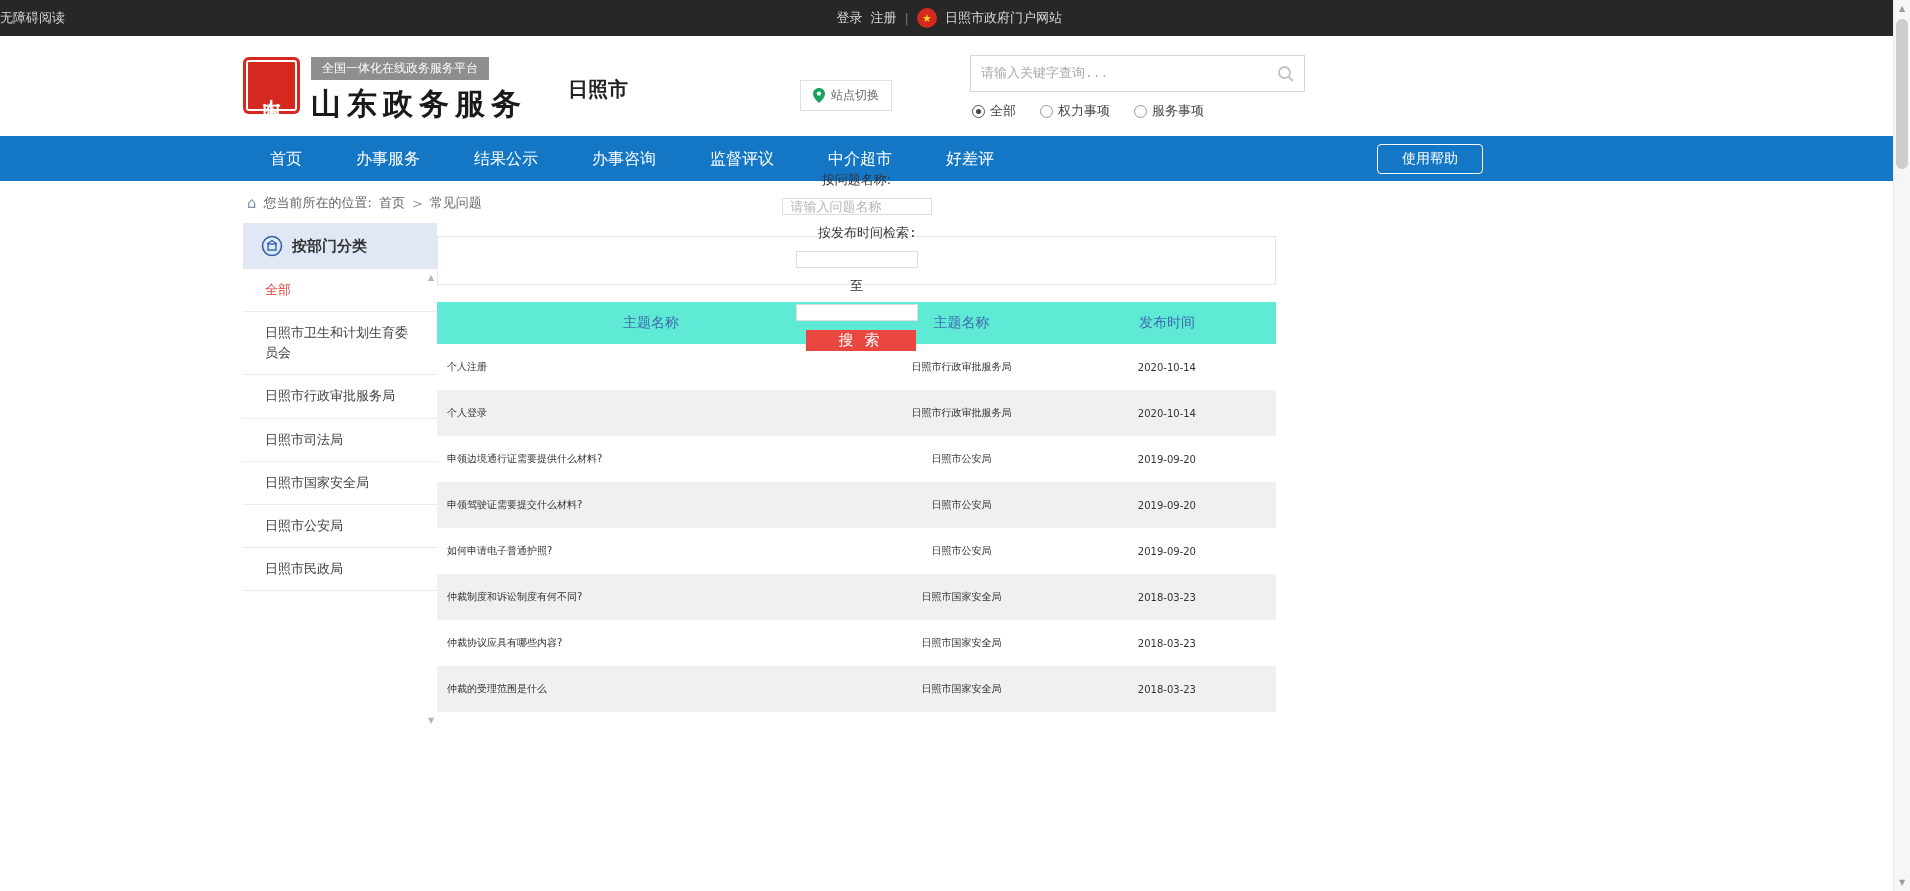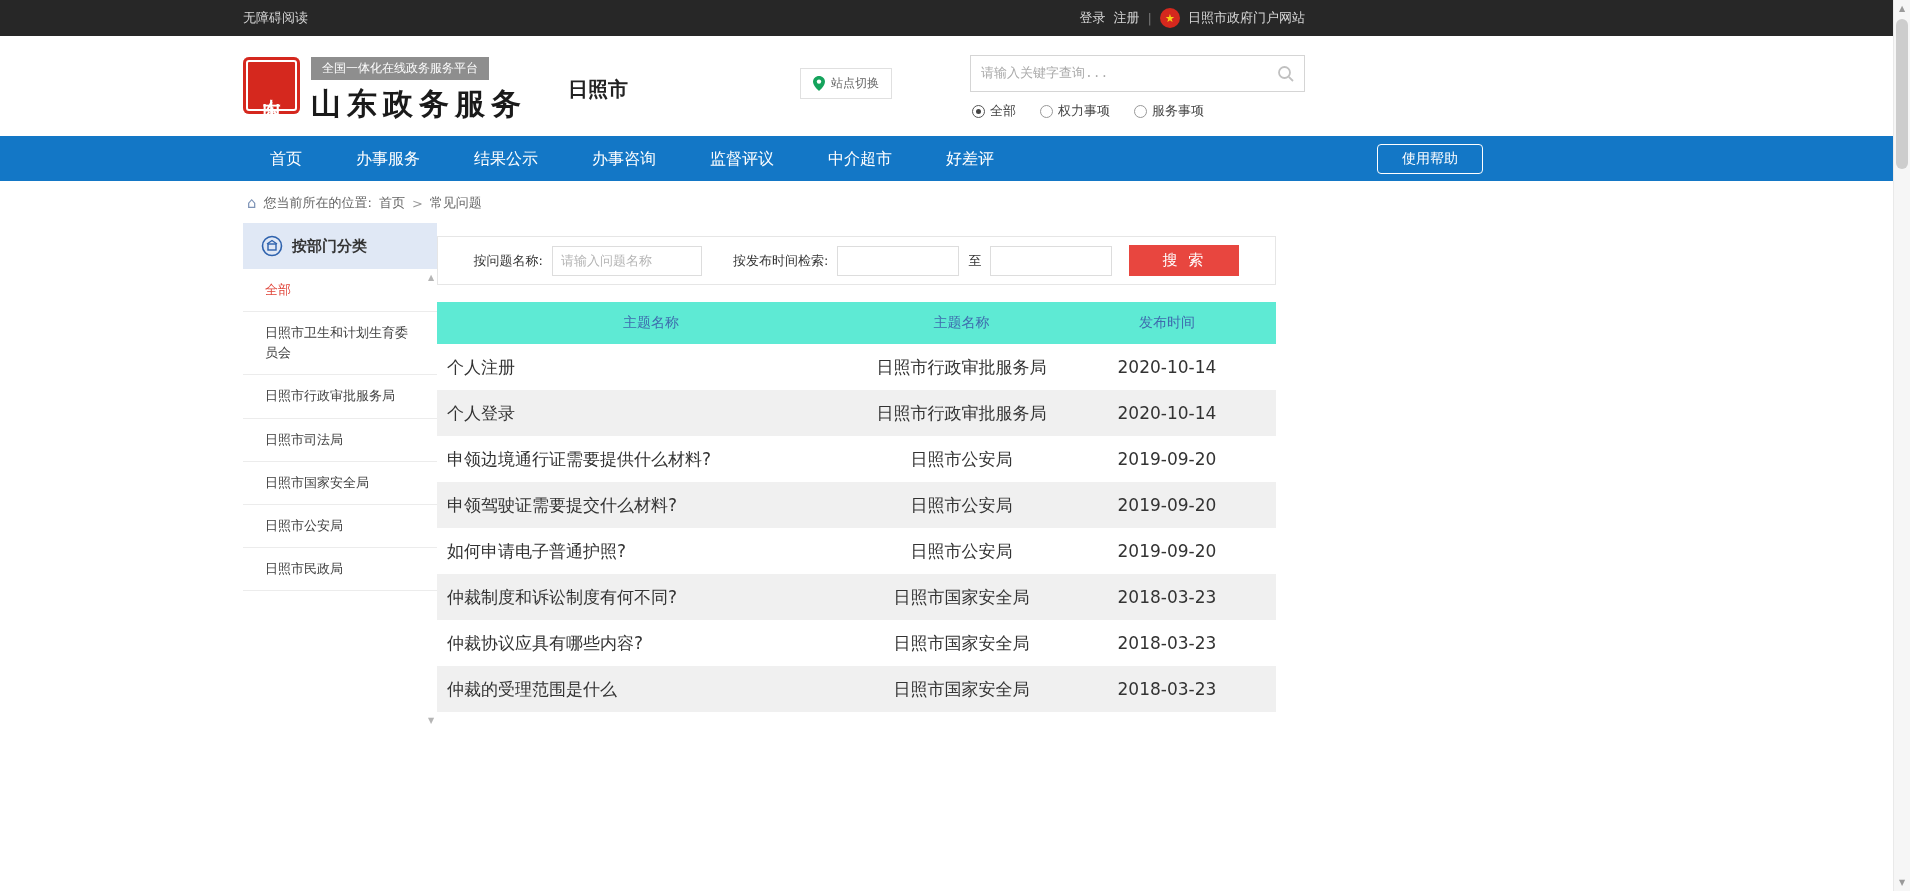--- a/index.html
+++ b/index.html
@@ -5,40 +5,40 @@
   * { box-sizing: border-box; }
   html,body { margin:0; padding:0; }
   body {
     width:1910px; height:891px; overflow:hidden; position:relative;
     background:#fff; color:#333;
     font-family:"DejaVu Sans","Liberation Sans",sans-serif;
   }
 
   
   .topbar { height:36px; background:#272727; font-size:13px; }
-  .topbar-inner { margin-left:243px; width:1062px; height:36px;
+  .topbar-inner { width:1062px; height:36px;
     display:flex; align-items:center; justify-content:space-between; color:#d8d8d8; }
   .tb-link { cursor:pointer; }
   .topbar-right { display:flex; align-items:center; gap:8px; }
   .tb-sep { color:#777; }
   .emblem { width:20px; height:20px; border-radius:50%; background:#d5281e;
     color:#f7d117; font-size:11px; display:inline-flex; align-items:center; justify-content:center; }
 
   
   .header { height:100px; background:#fff; position:relative; }
   .header-inner { position:relative; margin-left:243px; width:1070px; height:100px; }
   .brand { position:absolute; left:0; top:21px; display:flex; align-items:flex-start; gap:11px; cursor:pointer; }
   .seal { width:57px; height:57px; background:#d5281e; border-radius:6px;
     box-shadow: inset 0 0 0 3px #d5281e, inset 0 0 0 5px #fff;
     display:flex; align-items:center; justify-content:center; }
   .seal span { writing-mode:vertical-rl; color:#fff; font-weight:bold; font-size:18px; letter-spacing:2px; }
   .badge { display:inline-block; background:#8e8e8e; color:#fff; font-size:12px; padding:3px 11px; }
   .brand-name { font-size:30px; font-weight:bold; letter-spacing:6px; color:#1a1a1a; margin-top:4px; }
   .city { position:absolute; left:325px; top:40px; font-size:20px; font-weight:bold; color:#222; }
-  .site-switch { position:absolute; left:557px; top:32px; display:flex; align-items:center; gap:6px;
+  .site-switch { position:absolute; left:557px; top:44px; display:flex; align-items:center; gap:6px;
     border:1px solid #e0e0e0; background:#fff; padding:6px 12px; font-size:12px; color:#666; cursor:pointer; }
   .search-box { position:absolute; left:727px; top:19px; width:335px; height:37px;
     border:1px solid #d5d5d5; display:flex; align-items:center; background:#fff; }
   .search-box input { flex:1; border:none; outline:none; padding:0 10px; font-size:13px; color:#333;
     font-family:Liberation Mono, monospace; background:transparent; }
   .search-box input::placeholder { color:#aaa; }
   .search-ico { width:36px; height:100%; display:flex; align-items:center; justify-content:center; cursor:pointer; }
   .radio-row { position:absolute; left:729px; top:66px; display:flex; gap:24px;
     font-size:13px; color:#444; align-items:center; }
   .radio { display:flex; align-items:center; cursor:pointer; }
@@ -73,34 +73,34 @@
   .side-item { padding:11px 24px 11px 22px; border-bottom:1px solid #ececec;
     font-size:13px; color:#404040; cursor:pointer; line-height:1.55; }
   .side-item.active { color:#e0453a; }
   .side-scroll { position:absolute; right:0; top:46px; bottom:0; width:12px;
     color:#b5b5b5; font-size:8px; }
   .side-scroll .arr { position:absolute; left:0; width:12px; text-align:center; cursor:pointer; }
   .side-scroll .arr.up { top:4px; } .side-scroll .arr.down { bottom:4px; }
 
   .content { flex:1; }
   .filter-box { margin-top:13px; border:1px solid #e6e6e6; height:49px;
-    display:flex; align-items:center; justify-content:center; font-size:13px; color:#333; gap:9px; }
+    display:flex; align-items:center; justify-content:center; font-size:13px; color:#333; gap:9px;flex-direction:column; }
   .filter-box input { height:30px; border:1px solid #ddd; padding:0 8px; font-size:13px;
     font-family:inherit; color:#333; outline:none; }
   .filter-box input::placeholder { color:#b5b5b5; }
   .name-input { width:150px; }
   .date-input { width:122px; }
-  .flabel.second { margin-left:22px; }
+  .flabel.second { margin-left:22px;font-family:Liberation Mono, monospace; }
   .search-btn { width:110px; height:31px; background:#e8463f; color:#fff; border:none;
     font-size:15px; cursor:pointer; margin-left:8px; letter-spacing:3px; font-family:inherit; }
 
   table.faq { width:100%; border-collapse:collapse; margin-top:17px; table-layout:fixed; }
   .faq thead th { background:#5eead4; color:#3e6cae; font-weight:normal; font-size:14px;
     height:42px; text-align:center; }
-  .faq tbody td { height:46px; font-size:17px; color:#333; overflow:hidden; white-space:nowrap; }
+  .faq tbody td { height:46px; font-size:10px; color:#333; overflow:hidden; white-space:nowrap; }
   .faq td.cell-title { text-align:left; padding-left:10px; }
   .faq td.cell-dept, .faq td.cell-date { text-align:center; }
   .faq tbody tr { cursor:pointer; }
   .faq tbody tr.alt { background:#f0f0f0; }
 
   
   .browser-scrollbar { position:fixed; right:0; top:0; bottom:0; width:17px;
     background:#f6f6f6; border-left:1px solid #e9e9e9; z-index:50; }
   .sb-arrow { position:absolute; left:0; width:16px; height:17px; display:flex;
     align-items:center; justify-content:center; color:#9a9a9a; font-size:8px; cursor:pointer; }

